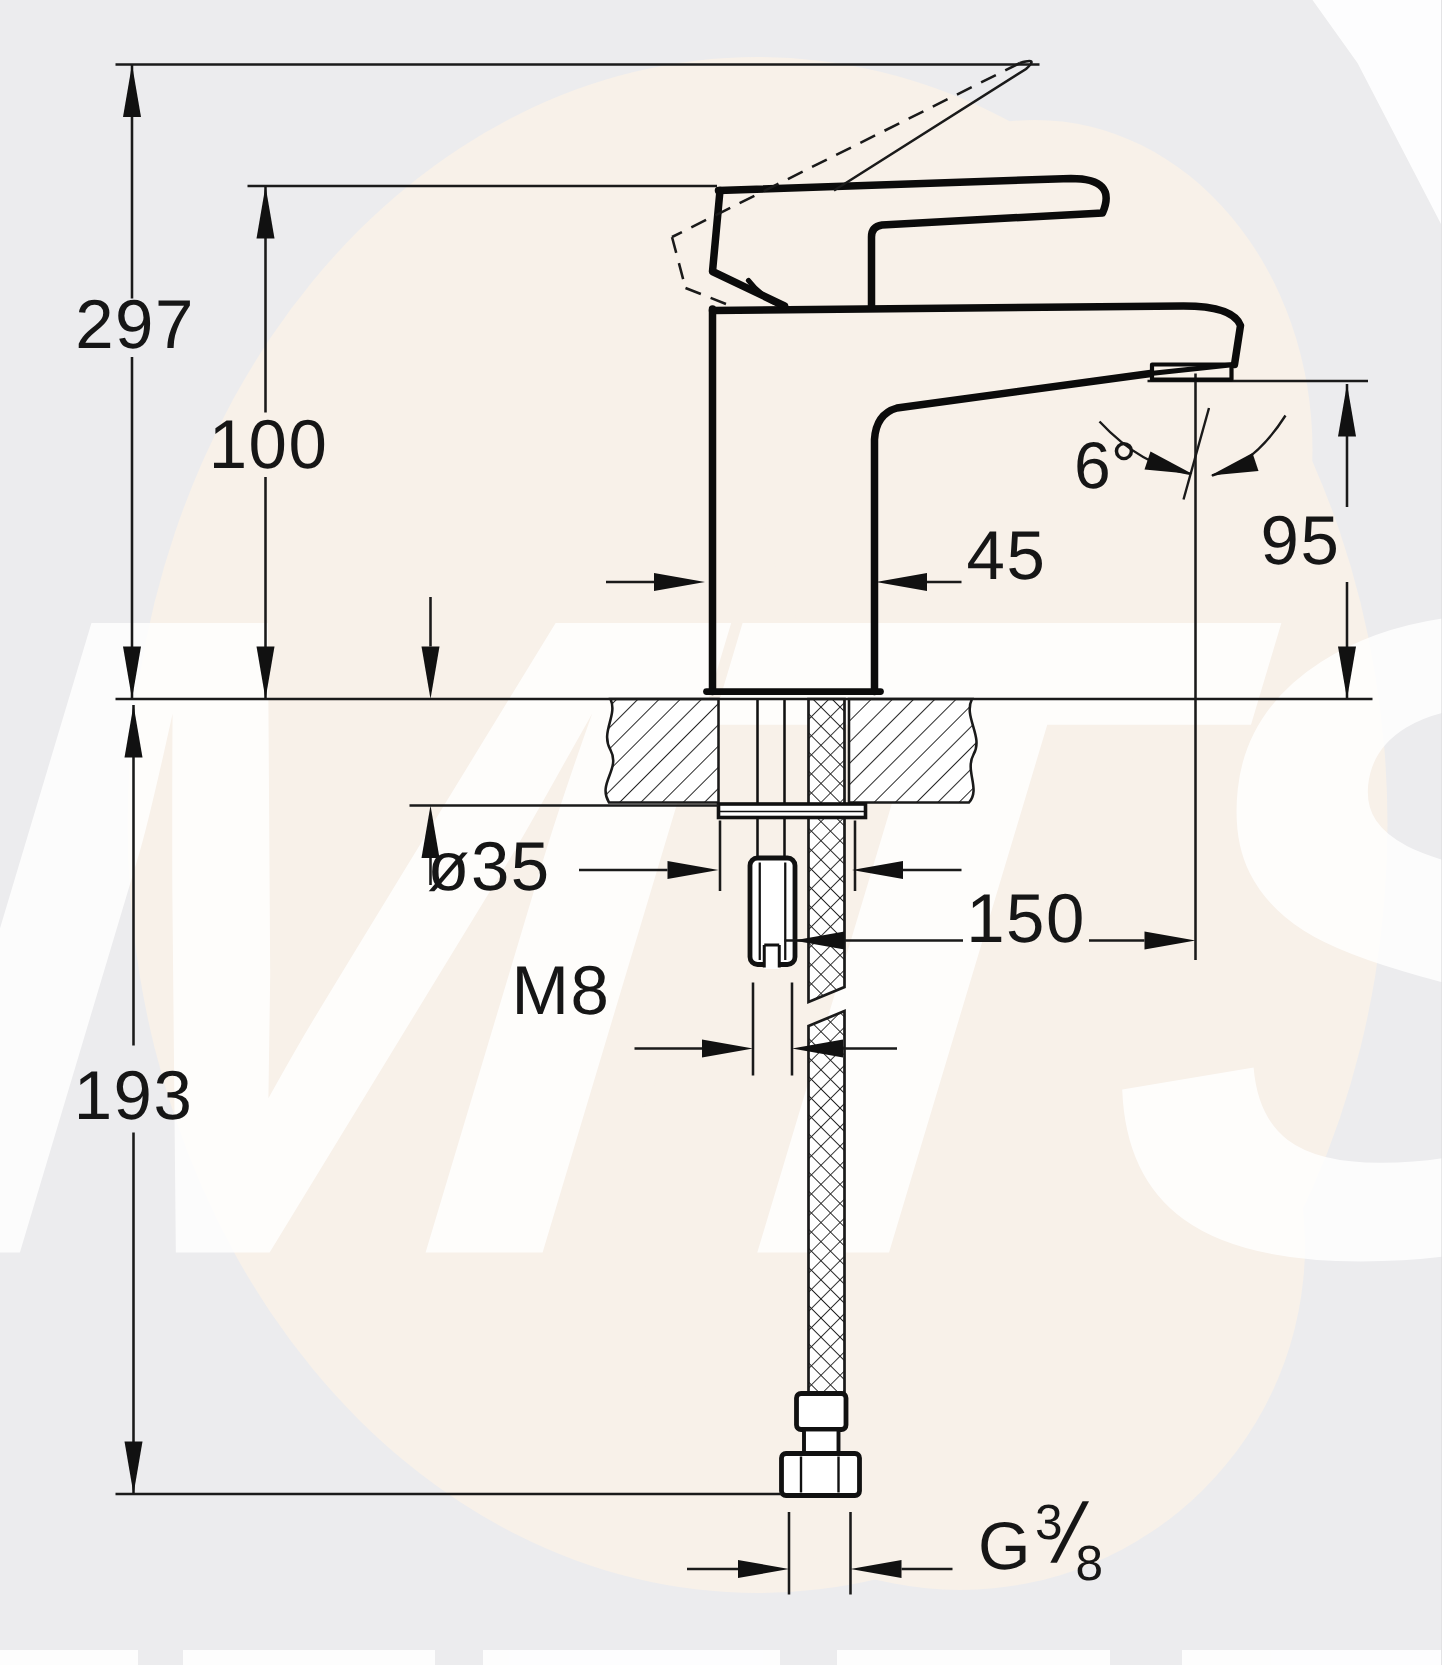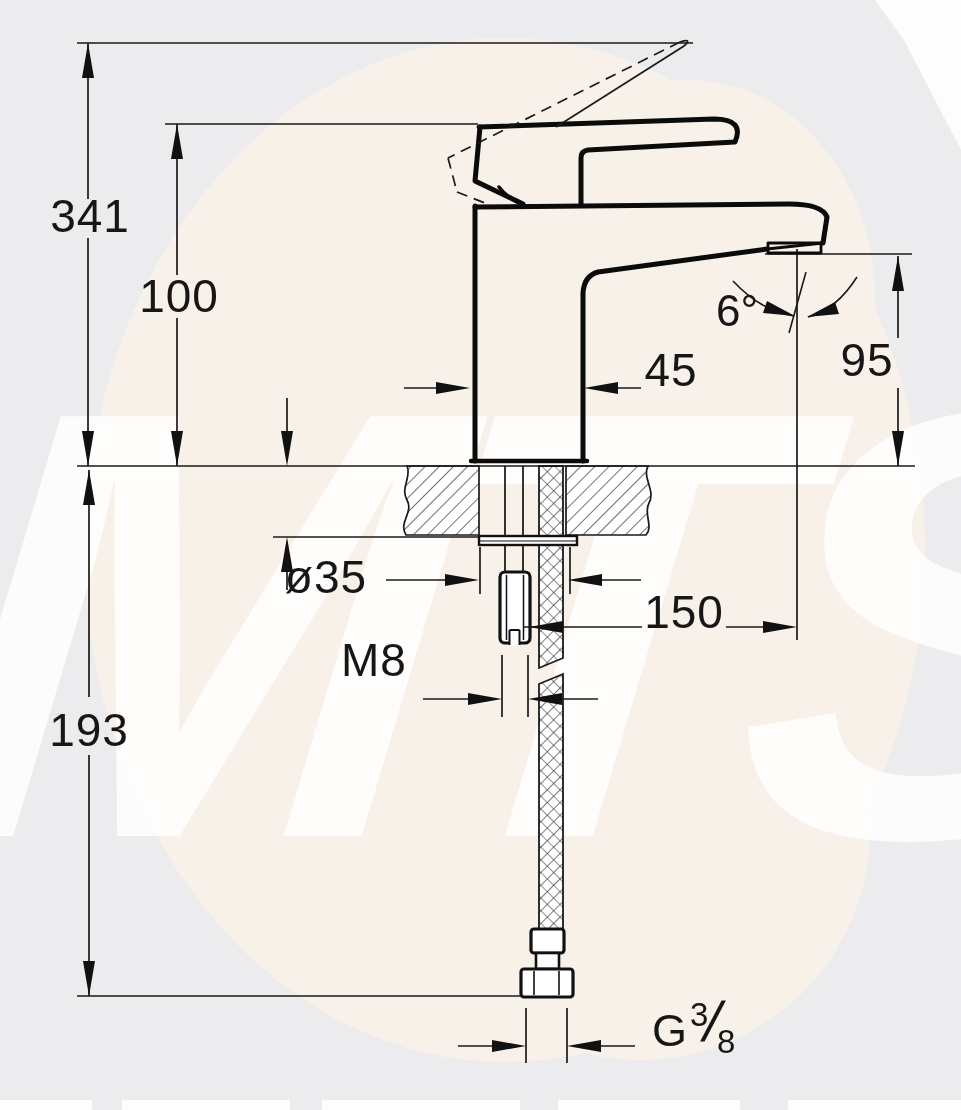--- a/index.html
+++ b/index.html
@@ -174,21 +174,21 @@
 
     <g>
       <line x1="806" y1="272" x2="789" y2="333" stroke="#1a1a1a" stroke-width="1.6"></line>
       <path d="M733,281 Q761,311 794,316" stroke="#1a1a1a" stroke-width="1.6" fill="none"></path>
       <path d="M808,317 Q836,310 857,277" stroke="#1a1a1a" stroke-width="1.6" fill="none"></path>
       <polygon points="795,316 763,313 767,301" fill="#111111"></polygon>
       <polygon points="807,317 835,302 839,314" fill="#111111"></polygon>
     </g>
   </svg>
 
-  <div class="dim-label" style="left:90px;top:216px">341</div>
+  <div class="dim-label" style="left:90px;top:216px">297</div>
   <div class="dim-label" style="left:179px;top:296px">100</div>
   <div class="dim-label" style="left:326px;top:577px">ø35</div>
   <div class="dim-label" style="left:89px;top:730px">193</div>
   <div class="dim-label" style="left:374px;top:660px">M8</div>
   <div class="dim-label" style="left:684px;top:612px">150</div>
   <div class="dim-label" style="left:671px;top:370px">45</div>
   <div class="dim-label" style="left:867px;top:360px">95</div>
   <div class="dim-label deg" style="left:737px;top:311px">6°</div>
 
   <div class="g38">

